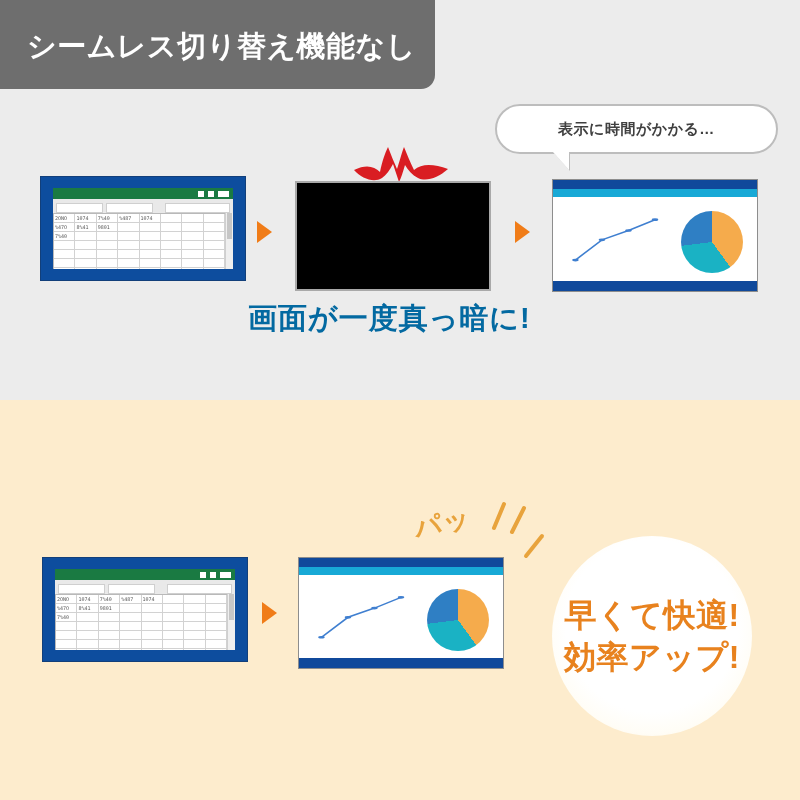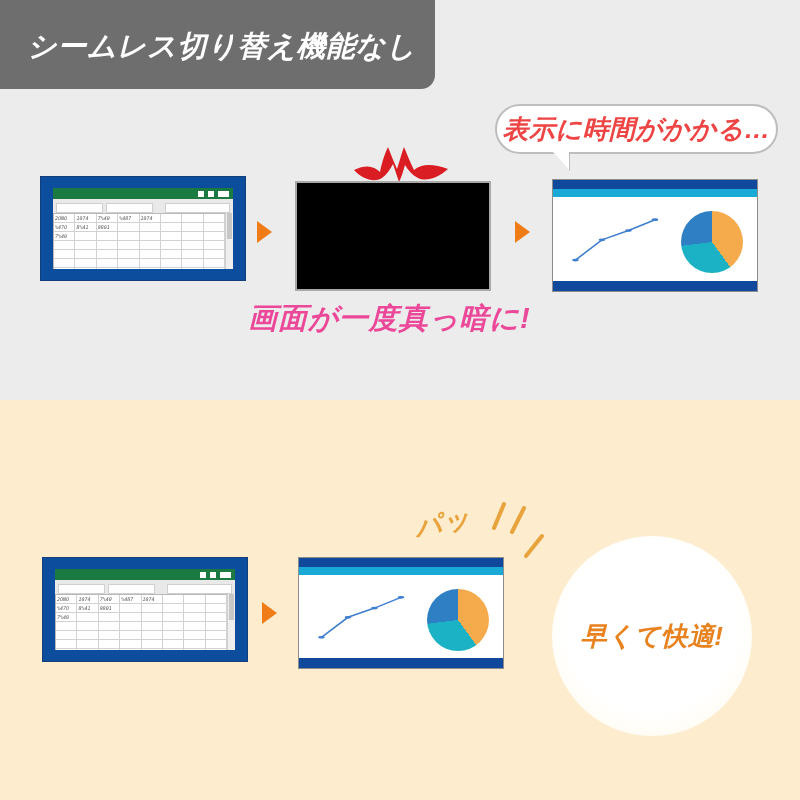--- a/index.html
+++ b/index.html
@@ -2,21 +2,21 @@
 <html><head>
 <meta charset="utf-8">
 <style>
   html,body{margin:0;padding:0;}
   body{
     width:800px;height:800px;
     font-family:"Liberation Sans","DejaVu Sans",sans-serif;
     background:#ffffff;
     overflow:hidden;
   }
-  #page{position:relative;width:800px;height:800px;font-style:italic;}
+  #page{position:relative;width:800px;height:800px;}
 
   
   .section-bg{position:absolute;left:0;width:800px;}
   #bg-top{top:0;height:400px;background:#ececec;}
   #bg-bottom{top:400px;height:400px;background:#fdeccd;}
 
   
   .banner{
     position:absolute;left:0;
     display:flex;flex-direction:column;justify-content:center;
@@ -107,41 +107,41 @@
   .arrow{position:absolute;width:0;height:0;border-style:solid;
          border-width:11px 0 11px 15px;border-color:transparent transparent transparent #f07c18;}
 
   
   #bubble{
     position:absolute;left:495px;top:104px;width:283px;height:50px;
     background:#ffffff;border:2px solid #bdbdbd;border-radius:25px;
     display:flex;align-items:center;justify-content:center;
     box-sizing:border-box;
   }
-  #bubble .btext{font-size:26px;font-weight:bold;color:#ef4444;letter-spacing:0.5px;}
+  #bubble .btext{font-size:15px;font-weight:bold;color:#404040;letter-spacing:0.5px;}
   #bubble-tail{position:absolute;left:553px;top:152px;width:0;height:0;
     border-style:solid;border-width:18px 0 0 16px;
     border-color:#ffffff transparent transparent transparent;
     filter:drop-shadow(1.5px 1px 0 #bdbdbd);}
 
   
   #burst{position:absolute;left:352px;top:142px;width:98px;height:40px;}
 
   
-  .caption{position:absolute;font-weight:bold;color:#ec4899;white-space:nowrap;}
+  .caption{position:absolute;font-weight:bold;color:#0369a1;white-space:nowrap;}
   #caption-top{left:248px;top:299px;font-size:29px;letter-spacing:1px;}
   #caption-bottom{left:228px;top:679px;font-size:29px;letter-spacing:1px;}
 
   
   #pop-circle{
     position:absolute;left:552px;top:536px;width:200px;height:200px;border-radius:50%;
     background:radial-gradient(circle at 50% 45%, #ffffff 58%, #fffdf6 72%, rgba(255,251,240,0) 100%);
     display:flex;flex-direction:column;align-items:center;justify-content:center;
   }
-  #pop-circle .pline{color:#e8821e;font-size:26px;font-weight:bold;line-height:1.32;letter-spacing:0.5px;}
+  #pop-circle .pline{color:#e8821e;font-size:32px;font-weight:bold;line-height:1.32;letter-spacing:0.5px;}
 
   
   #pa-word{position:absolute;left:414px;top:505px;color:#e8a33c;font-size:27px;
            font-weight:bold;transform:rotate(-12deg);letter-spacing:1px;}
   #pa-lines{position:absolute;left:480px;top:498px;width:80px;height:70px;}
 </style>
 </head>
 <body>
 
 <div id="page">
@@ -403,16 +403,17 @@
   <div id="pa-lines">
     <svg viewBox="0 0 80 70" width="80" height="70" aria-hidden="true">
       <line x1="14" y1="30" x2="24" y2="6" stroke="#e8a33c" stroke-width="4" stroke-linecap="round"></line>
       <line x1="32" y1="34" x2="44" y2="10" stroke="#e8a33c" stroke-width="4" stroke-linecap="round"></line>
       <line x1="46" y1="58" x2="62" y2="38" stroke="#e8a33c" stroke-width="4" stroke-linecap="round"></line>
     </svg>
   </div>
 
   <div id="pop-circle">
     <div class="pline">早くて快適!</div>
+    <div class="pline">効率アップ!</div>
   </div>
 
 
 </div>
 
 </body></html>

